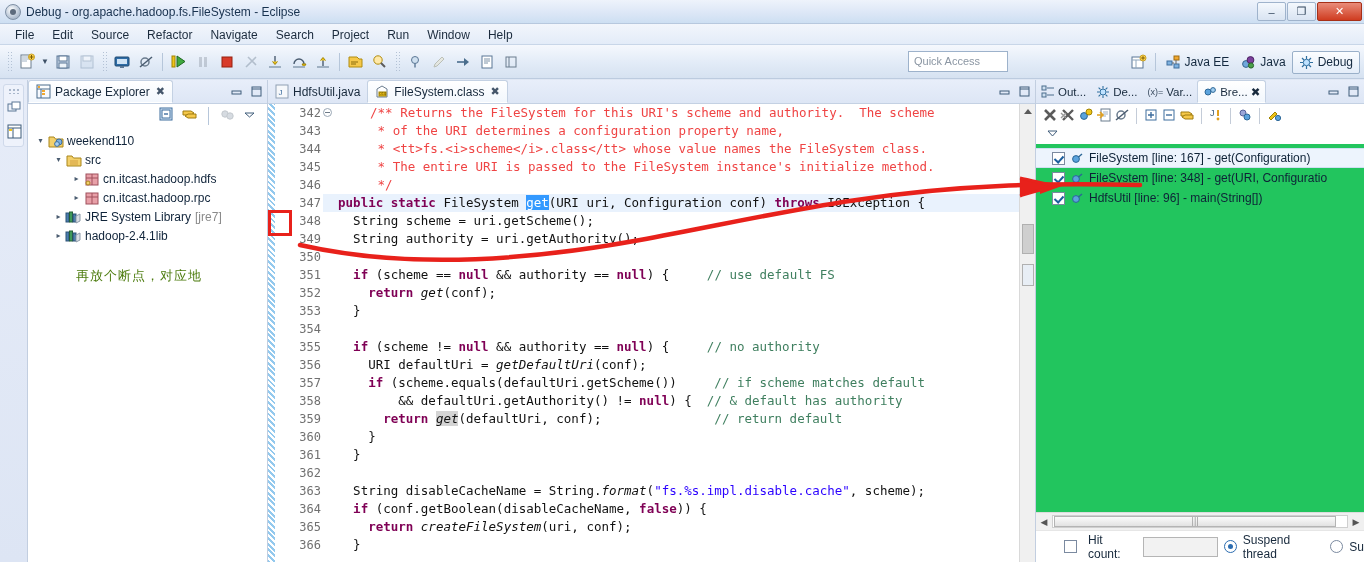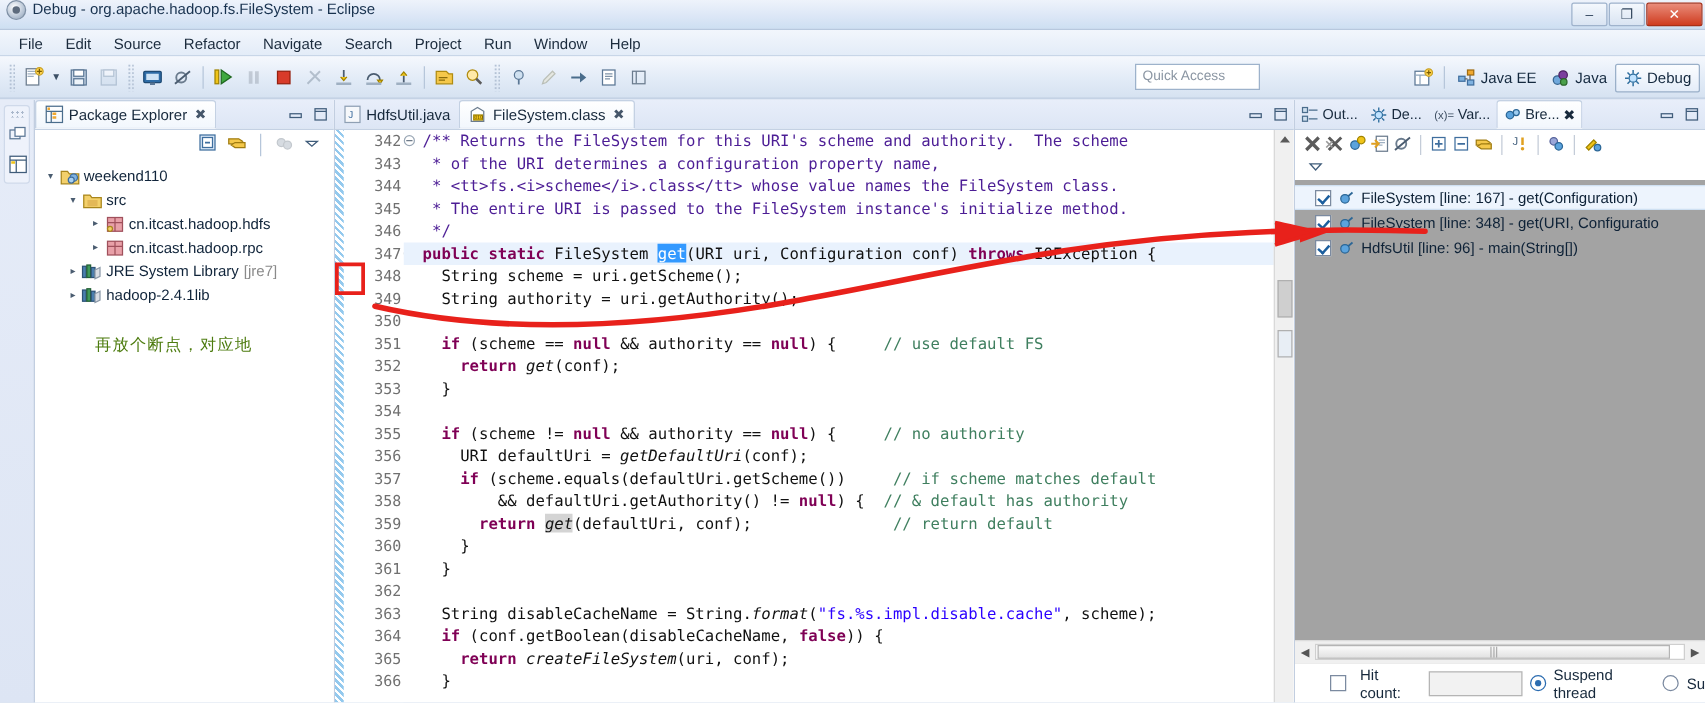--- a/index.html
+++ b/index.html
@@ -10,21 +10,21 @@
     overflow: hidden;
     background: #dbe3f0;
   }
   .app { position: relative; width: 1364px; height: 562px; background: #dfe7f4; }
 
   
   .titlebar {
     height: 24px;
     background: linear-gradient(#eef3fb, #dbe6f6 60%, #cddff2);
     border-bottom: 1px solid #b7c8de;
-    display: flex; align-items: flex-start;
+    display: flex; align-items: center;
     position: relative;
   }
   .titlebar-icon {
     width: 16px; height: 16px; margin-left: 5px; margin-right: 5px;
     border-radius: 50%;
     background: radial-gradient(circle at 40% 35%, #ffffff, #b9c6d6 60%, #8fa0b4);
     border: 1px solid #7f90a5; position: relative;
   }
   .titlebar-icon::after {
     content:''; position:absolute; left:4px; top:4px; width:6px; height:6px;
@@ -166,21 +166,21 @@
   .gln { height: 18px; line-height: 18px; position: relative; }
   .fold {
     position: absolute; right: -11px; top: 4px;
     width: 9px; height: 9px; border: 1px solid #9aa7b5; border-radius: 50%;
     background: #fff;
   }
   .fold::after { content:''; position:absolute; left:1px; top:3px; width:5px; height:1px; background:#6d7a88; }
   .hl-line { background: #e9f2fd; }
   .kw { color: #7f0055; font-weight: bold; }
   .cmt { color: #3f7f5f; }
-  .jdoc { color: #4c1d95; }
+  .jdoc { color: #ef4444; margin-left: 32px; }
   .str { color: #2a00ff; }
   .ital { font-style: italic; }
   .sel { background: #3399ff; color: #fff; }
   .selgray { background: #d4d4d4; }
   .bp-highlight {
     position: absolute; left: 268px; top: 210px; width: 24px; height: 26px;
     border: 3px solid #e8211b; z-index: 30;
   }
 
   .editor-scroll {
@@ -193,21 +193,21 @@
 
   
   .right-panel { width: 328px; display: flex; flex-direction: column; background:#fff; }
   .rp-tabs { height: 24px; display:flex; align-items:flex-end;
      background: linear-gradient(#e8eefa,#dde6f5); border-bottom:1px solid #c4d1e3; position:relative; }
   .rtab { display:flex; align-items:center; gap:3px; height:23px; padding:0 5px; font-size:11.5px; color:#17293c; }
   .rtab.active { background: linear-gradient(#ffffff,#f2f7fd); border:1px solid #c4d1e3; border-bottom:1px solid #fff; border-radius:3px 3px 0 0; }
   .rp-toolbar { height: 24px; display:flex; align-items:center; gap:2px; padding-left:6px; background:#fff; }
   .rp-toolbar .tsep { width:1px; height:16px; background:#c4ccd8; margin:0 4px; }
   .rp-menu-row { height: 16px; padding-left: 10px; background:#fff; }
-  .bp-list { flex: 1; background: #a3a3a3; padding-top: 4px; overflow:hidden; }
+  .bp-list { flex: 1; background: #22c55e; padding-top: 4px; overflow:hidden; }
   .bp-row { display:flex; align-items:center; height:20px; padding-left:16px; font-size:12px; color:#0e2237; white-space:nowrap; }
   .bp-row.selected { background: #edf4fd; border-top:1px solid #cfe0f2; border-bottom:1px solid #cfe0f2; }
   .cb {
     width: 13px; height: 13px; border: 1px solid #7b8aa0; background: #fff;
     margin-right: 5px; position: relative; flex: none;
   }
   .cb.checked::after {
     content:''; position:absolute; left:3px; top:1px; width:4px; height:7px;
     border: solid #1b5e9e; border-width: 0 2px 2px 0; transform: rotate(42deg);
   }

